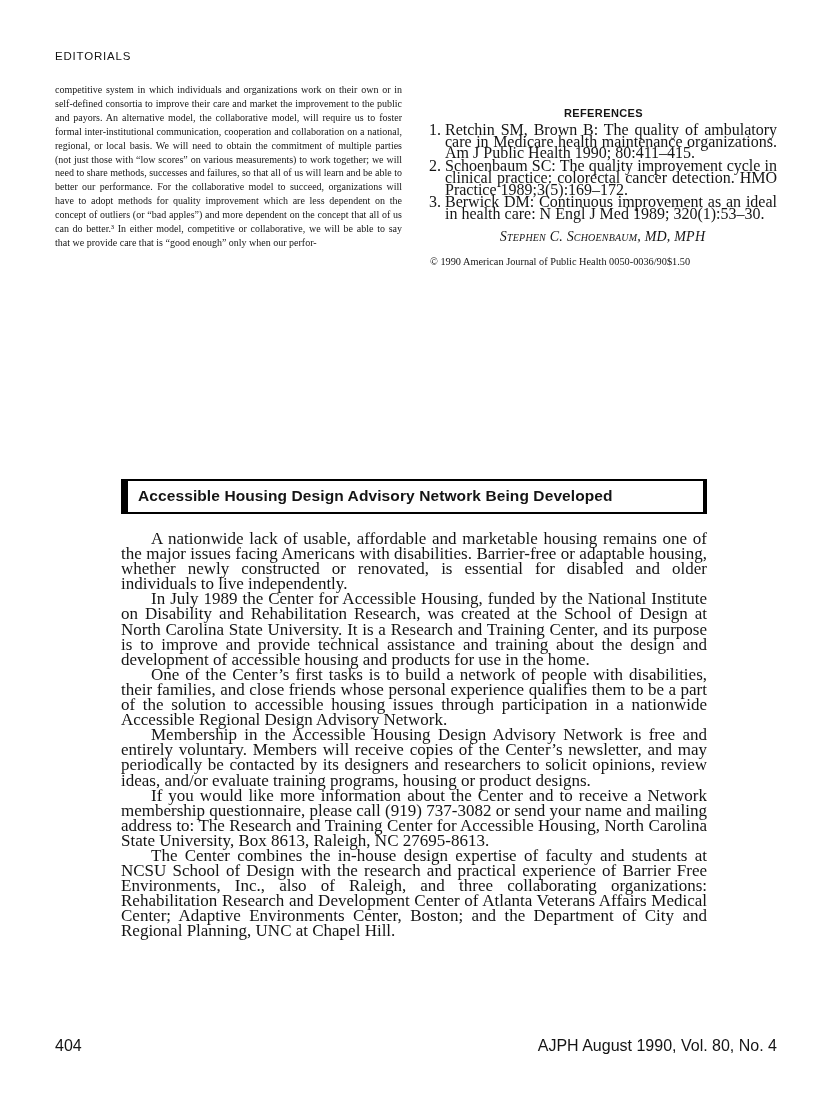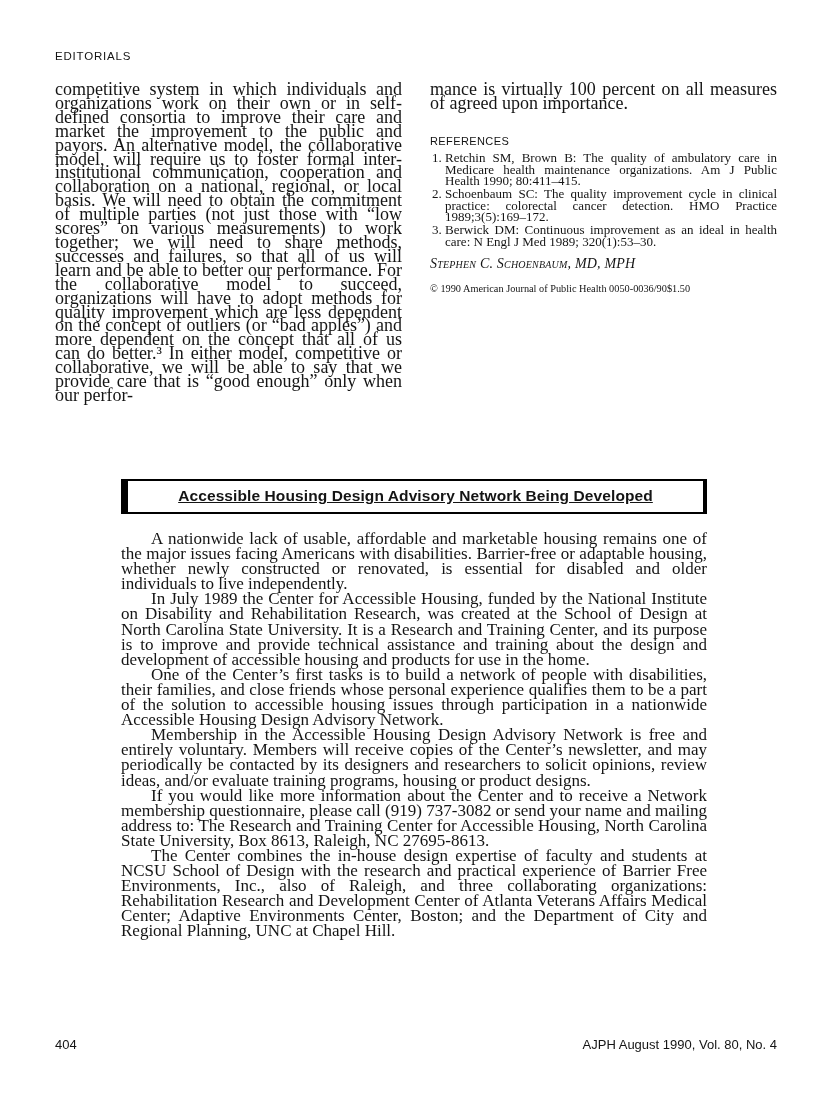--- a/index.html
+++ b/index.html
@@ -13,79 +13,78 @@
     position:absolute; left:55px; top:50px;
     font-family:"Liberation Sans", sans-serif;
     font-size:11.5px; letter-spacing:0.8px; font-weight:400;
   }
   .columns {
     position:absolute; left:55px; top:83px; width:722px;
     display:flex; gap:28px;
   }
   .col { width:347px; }
   .body-text {
-    font-size:18px; line-height:13.9px; text-align:justify;
+    font-size:10px; line-height:13.9px; text-align:justify;
   }
   .ref-heading {
     font-family:"Liberation Sans", sans-serif;
-    font-size:11px; font-weight:normal; 
+    font-size:11px; font-weight:bold; text-align:center;
     margin-top:24px; letter-spacing:0.4px;
   }
   .refs {
     margin-top:5px; padding-left:15px;
-    font-size:13px; line-height:11.7px;
+    font-size:16px; line-height:11.7px;
   }
   .refs li { text-align:justify; margin-bottom:1px; }
   .author {
-    margin-top:9px; padding-right:2px; text-align:left;
+    margin-top:9px; padding-right:2px; text-align:center;
     font-style:italic; font-variant:small-caps; font-size:14px;
     letter-spacing:0.2px;
   }
   .reprint {
     margin-top:28px; font-size:10.3px; line-height:11.7px;
     text-align:justify; text-indent:16px;
   }
   .copyright { margin-top:11px; font-size:10.3px; }
 
   .announcement { position:absolute; left:121px; top:479px; width:586px; }
   .announcement-title-box {
     border-top:2px solid #000; border-bottom:2px solid #000;
     border-left:7px solid #000; border-right:4px solid #000;
-    padding:6px 2px 7px; text-align:center;text-decoration:underline;
+    padding:6px 10px 7px; 
   }
   .announcement-title-box h2 {
     font-family:"Liberation Sans", sans-serif;
     font-size:15.5px; font-weight:bold; letter-spacing:0.1px;
   }
   .announcement-body { margin-top:17px; }
   .announcement-body p {
     font-size:17px; line-height:15.1px;
     text-align:justify; text-indent:30px;
   }
   .footer {
     position:absolute; left:55px; top:1037px; width:722px;
     display:flex; justify-content:space-between; align-items:baseline;
-    font-family:"Liberation Sans", sans-serif; font-size:13px;
+    font-family:"Liberation Sans", sans-serif; font-size:16px;
   }
 </style>
 </head>
 <body>
 
 <div class="page">
 
   <div class="running-head">EDITORIALS</div>
 
   <div class="columns">
 
     <div class="col">
       <p class="body-text">competitive system in which individuals and organizations work on their own or in self-defined consortia to improve their care and market the improvement to the public and payors. An alternative model, the collaborative model, will require us to foster formal inter-institutional communication, cooperation and collaboration on a national, regional, or local basis. We will need to obtain the commitment of multiple parties (not just those with “low scores” on various measurements) to work together; we will need to share methods, successes and failures, so that all of us will learn and be able to better our performance. For the collaborative model to succeed, organizations will have to adopt methods for quality improvement which are less dependent on the concept of outliers (or “bad apples”) and more dependent on the concept that all of us can do better.³ In either model, competitive or collaborative, we will be able to say that we provide care that is “good enough” only when our perfor-</p>
     </div>
 
     <div class="col">
-      <p class="body-text">mance is virtually 100 percent on all measures of agreed upon importance.</p>
 
       <h3 class="ref-heading">REFERENCES</h3>
 
       <ol class="refs">
         <li>Retchin SM, Brown B: The quality of ambulatory care in Medicare health maintenance organizations. Am J Public Health 1990; 80:411–415.</li>
         <li>Schoenbaum SC: The quality improvement cycle in clinical practice: colorectal cancer detection. HMO Practice 1989;3(5):169–172.</li>
         <li>Berwick DM: Continuous improvement as an ideal in health care: N Engl J Med 1989; 320(1):53–30.</li>
       </ol>
 
       <div class="author">Stephen C. Schoenbaum, MD, MPH</div>
@@ -96,21 +95,21 @@
 
   </div>
 
   <div class="announcement">
     <div class="announcement-title-box">
       <h2>Accessible Housing Design Advisory Network Being Developed</h2>
     </div>
     <div class="announcement-body">
       <p>A nationwide lack of usable, affordable and marketable housing remains one of the major issues facing Americans with disabilities. Barrier-free or adaptable housing, whether newly constructed or renovated, is essential for disabled and older individuals to live independently.</p>
       <p>In July 1989 the Center for Accessible Housing, funded by the National Institute on Disability and Rehabilitation Research, was created at the School of Design at North Carolina State University. It is a Research and Training Center, and its purpose is to improve and provide technical assistance and training about the design and development of accessible housing and products for use in the home.</p>
-      <p>One of the Center’s first tasks is to build a network of people with disabilities, their families, and close friends whose personal experience qualifies them to be a part of the solution to accessible housing issues through participation in a nationwide Accessible Housing Design Advisory Network.</p>
+      <p>One of the Center’s first tasks is to build a network of people with disabilities, their families, and close friends whose personal experience qualifies them to be a part of the solution to accessible housing issues through participation in a nationwide Accessible Regional Design Advisory Network.</p>
       <p>Membership in the Accessible Housing Design Advisory Network is free and entirely voluntary. Members will receive copies of the Center’s newsletter, and may periodically be contacted by its designers and researchers to solicit opinions, review ideas, and/or evaluate training programs, housing or product designs.</p>
       <p>If you would like more information about the Center and to receive a Network membership questionnaire, please call (919) 737-3082 or send your name and mailing address to: The Research and Training Center for Accessible Housing, North Carolina State University, Box 8613, Raleigh, NC 27695-8613.</p>
       <p>The Center combines the in-house design expertise of faculty and students at NCSU School of Design with the research and practical experience of Barrier Free Environments, Inc., also of Raleigh, and three collaborating organizations: Rehabilitation Research and Development Center of Atlanta Veterans Affairs Medical Center; Adaptive Environments Center, Boston; and the Department of City and Regional Planning, UNC at Chapel Hill.</p>
     </div>
   </div>
 
   <div class="footer">
     <span>404</span>
     <span>AJPH August 1990, Vol. 80, No. 4</span>
   </div>

